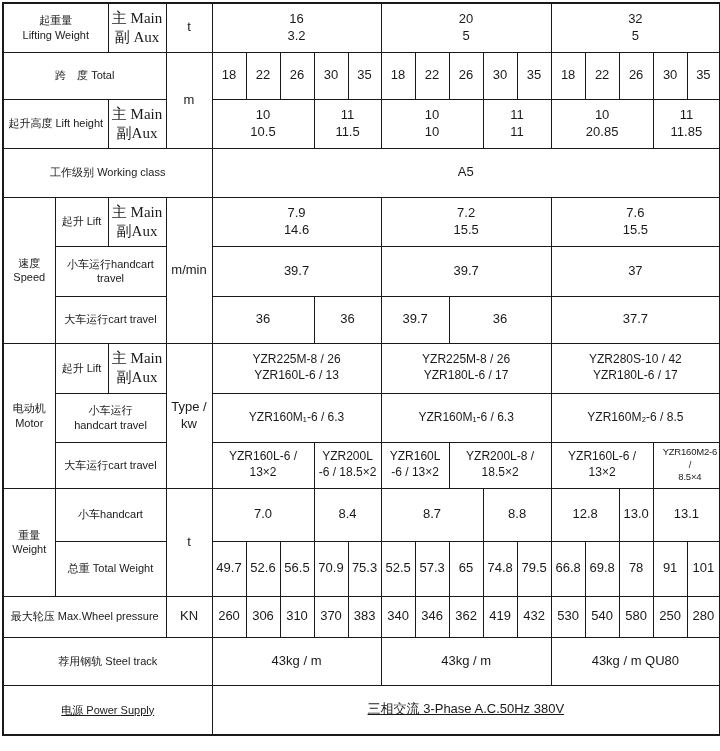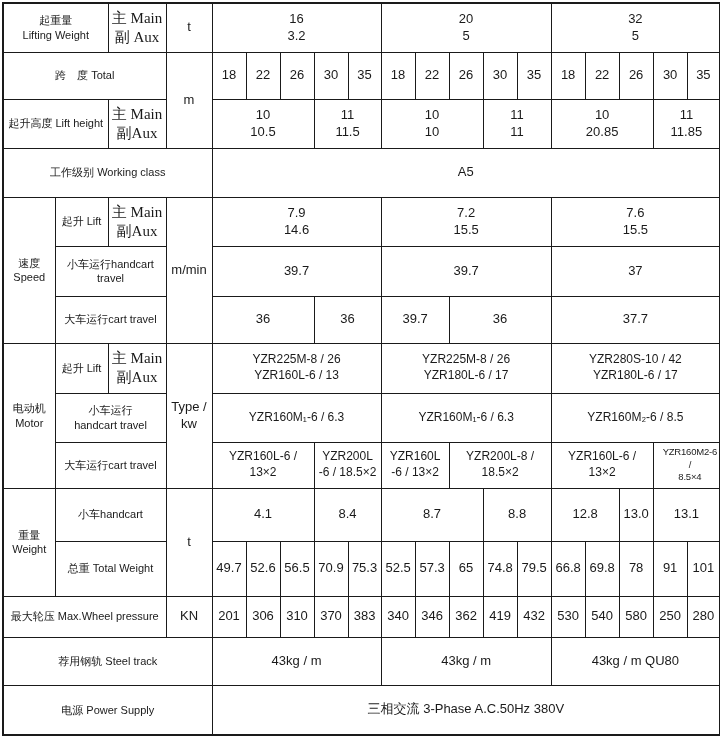--- a/index.html
+++ b/index.html
@@ -26,21 +26,21 @@
     overflow:hidden;
   }
   td.sub{font-size:15px;line-height:1.25;font-family:Liberation Serif, serif;}
   td.motor{font-size:12px;line-height:1.3;}
   td.xs{font-size:9.5px;letter-spacing:-0.2px;line-height:1.35;padding-left:8px;}
   td.lbl{font-size:11px;}
   tr.r1{height:49px;}  tr.r2{height:47px;}  tr.r3{height:49px;}
   tr.r4{height:49px;}  tr.r5{height:49px;}  tr.r6{height:50px;margin-top:8px;}
   tr.r7{height:47px;}  tr.r8{height:50px;}  tr.r9{height:49px;}
   tr.r10{height:46px;} tr.r11{height:53px;} tr.r12{height:55px;padding-left:36px;}
-  tr.r13{height:41px;padding-left:28px;} tr.r14{height:48px;padding-left:32px;} tr.r15{height:50px;}
+  tr.r13{height:41px;padding-left:28px;} tr.r14{height:48px;padding-left:32px;} tr.r15{height:50px;text-decoration:underline;}
 </style>
 </head>
 <body>
 
 <table class="spec">
   <colgroup>
     <col style="width:52px">
       <col style="width:53px">
       <col style="width:58px">
       <col style="width:46px">
@@ -189,21 +189,21 @@
 13×2</td>
     <td colspan="2" class="xs">YZR160M2-6 /
 8.5×4</td>
   </tr>
 
   <tr class="r11">
     <td rowspan="2" class="lbl">重量
 Weight</td>
     <td colspan="2" class="lbl">小车handcart</td>
     <td rowspan="2">t</td>
-    <td colspan="3">4.1</td>
+    <td colspan="3">7.0</td>
     <td colspan="2">8.4</td>
     <td colspan="3">8.7</td>
     <td colspan="2">8.8</td>
     <td colspan="2">12.8</td>
     <td>13.0</td>
     <td colspan="2">13.1</td>
   </tr>
 
   <tr class="r12">
     <td colspan="2" class="lbl">总重 Total Weight</td>
@@ -220,21 +220,21 @@
     <td>66.8</td>
     <td>69.8</td>
     <td>78</td>
     <td>91</td>
     <td>101</td>
   </tr>
 
   <tr class="r13">
     <td colspan="3" class="lbl">最大轮压 Max.Wheel pressure</td>
     <td>KN</td>
-    <td>201</td>
+    <td>260</td>
     <td>306</td>
     <td>310</td>
     <td>370</td>
     <td>383</td>
     <td>340</td>
     <td>346</td>
     <td>362</td>
     <td>419</td>
     <td>432</td>
     <td>530</td>

